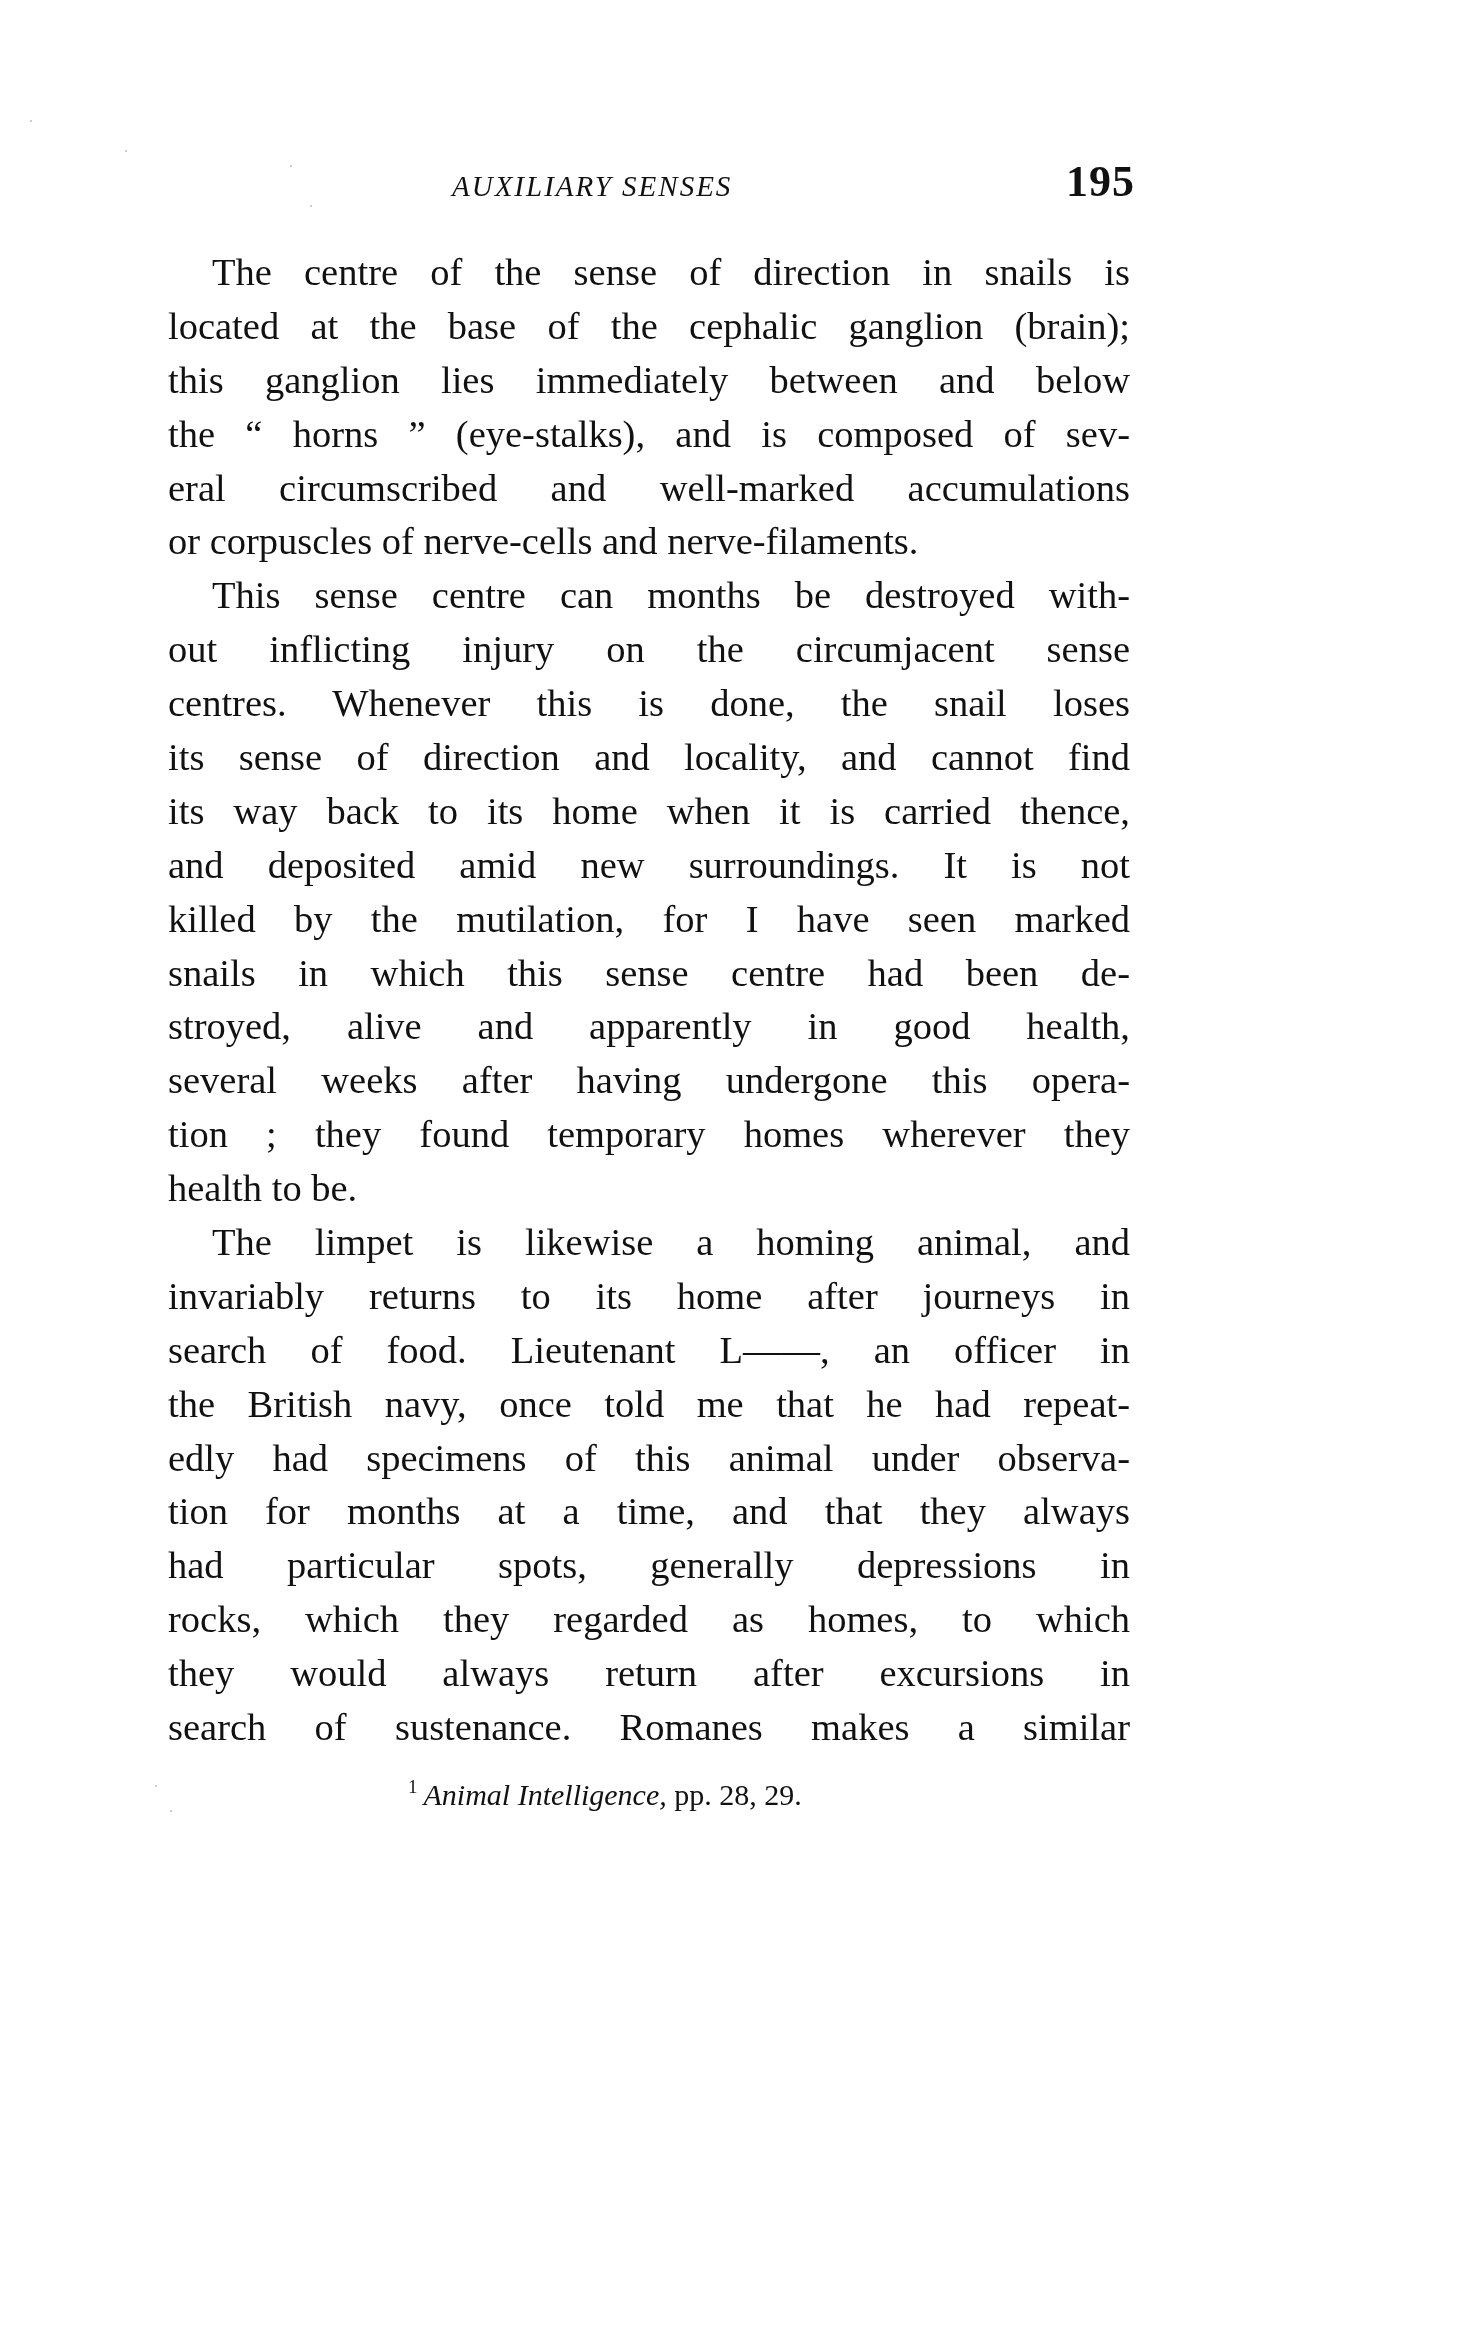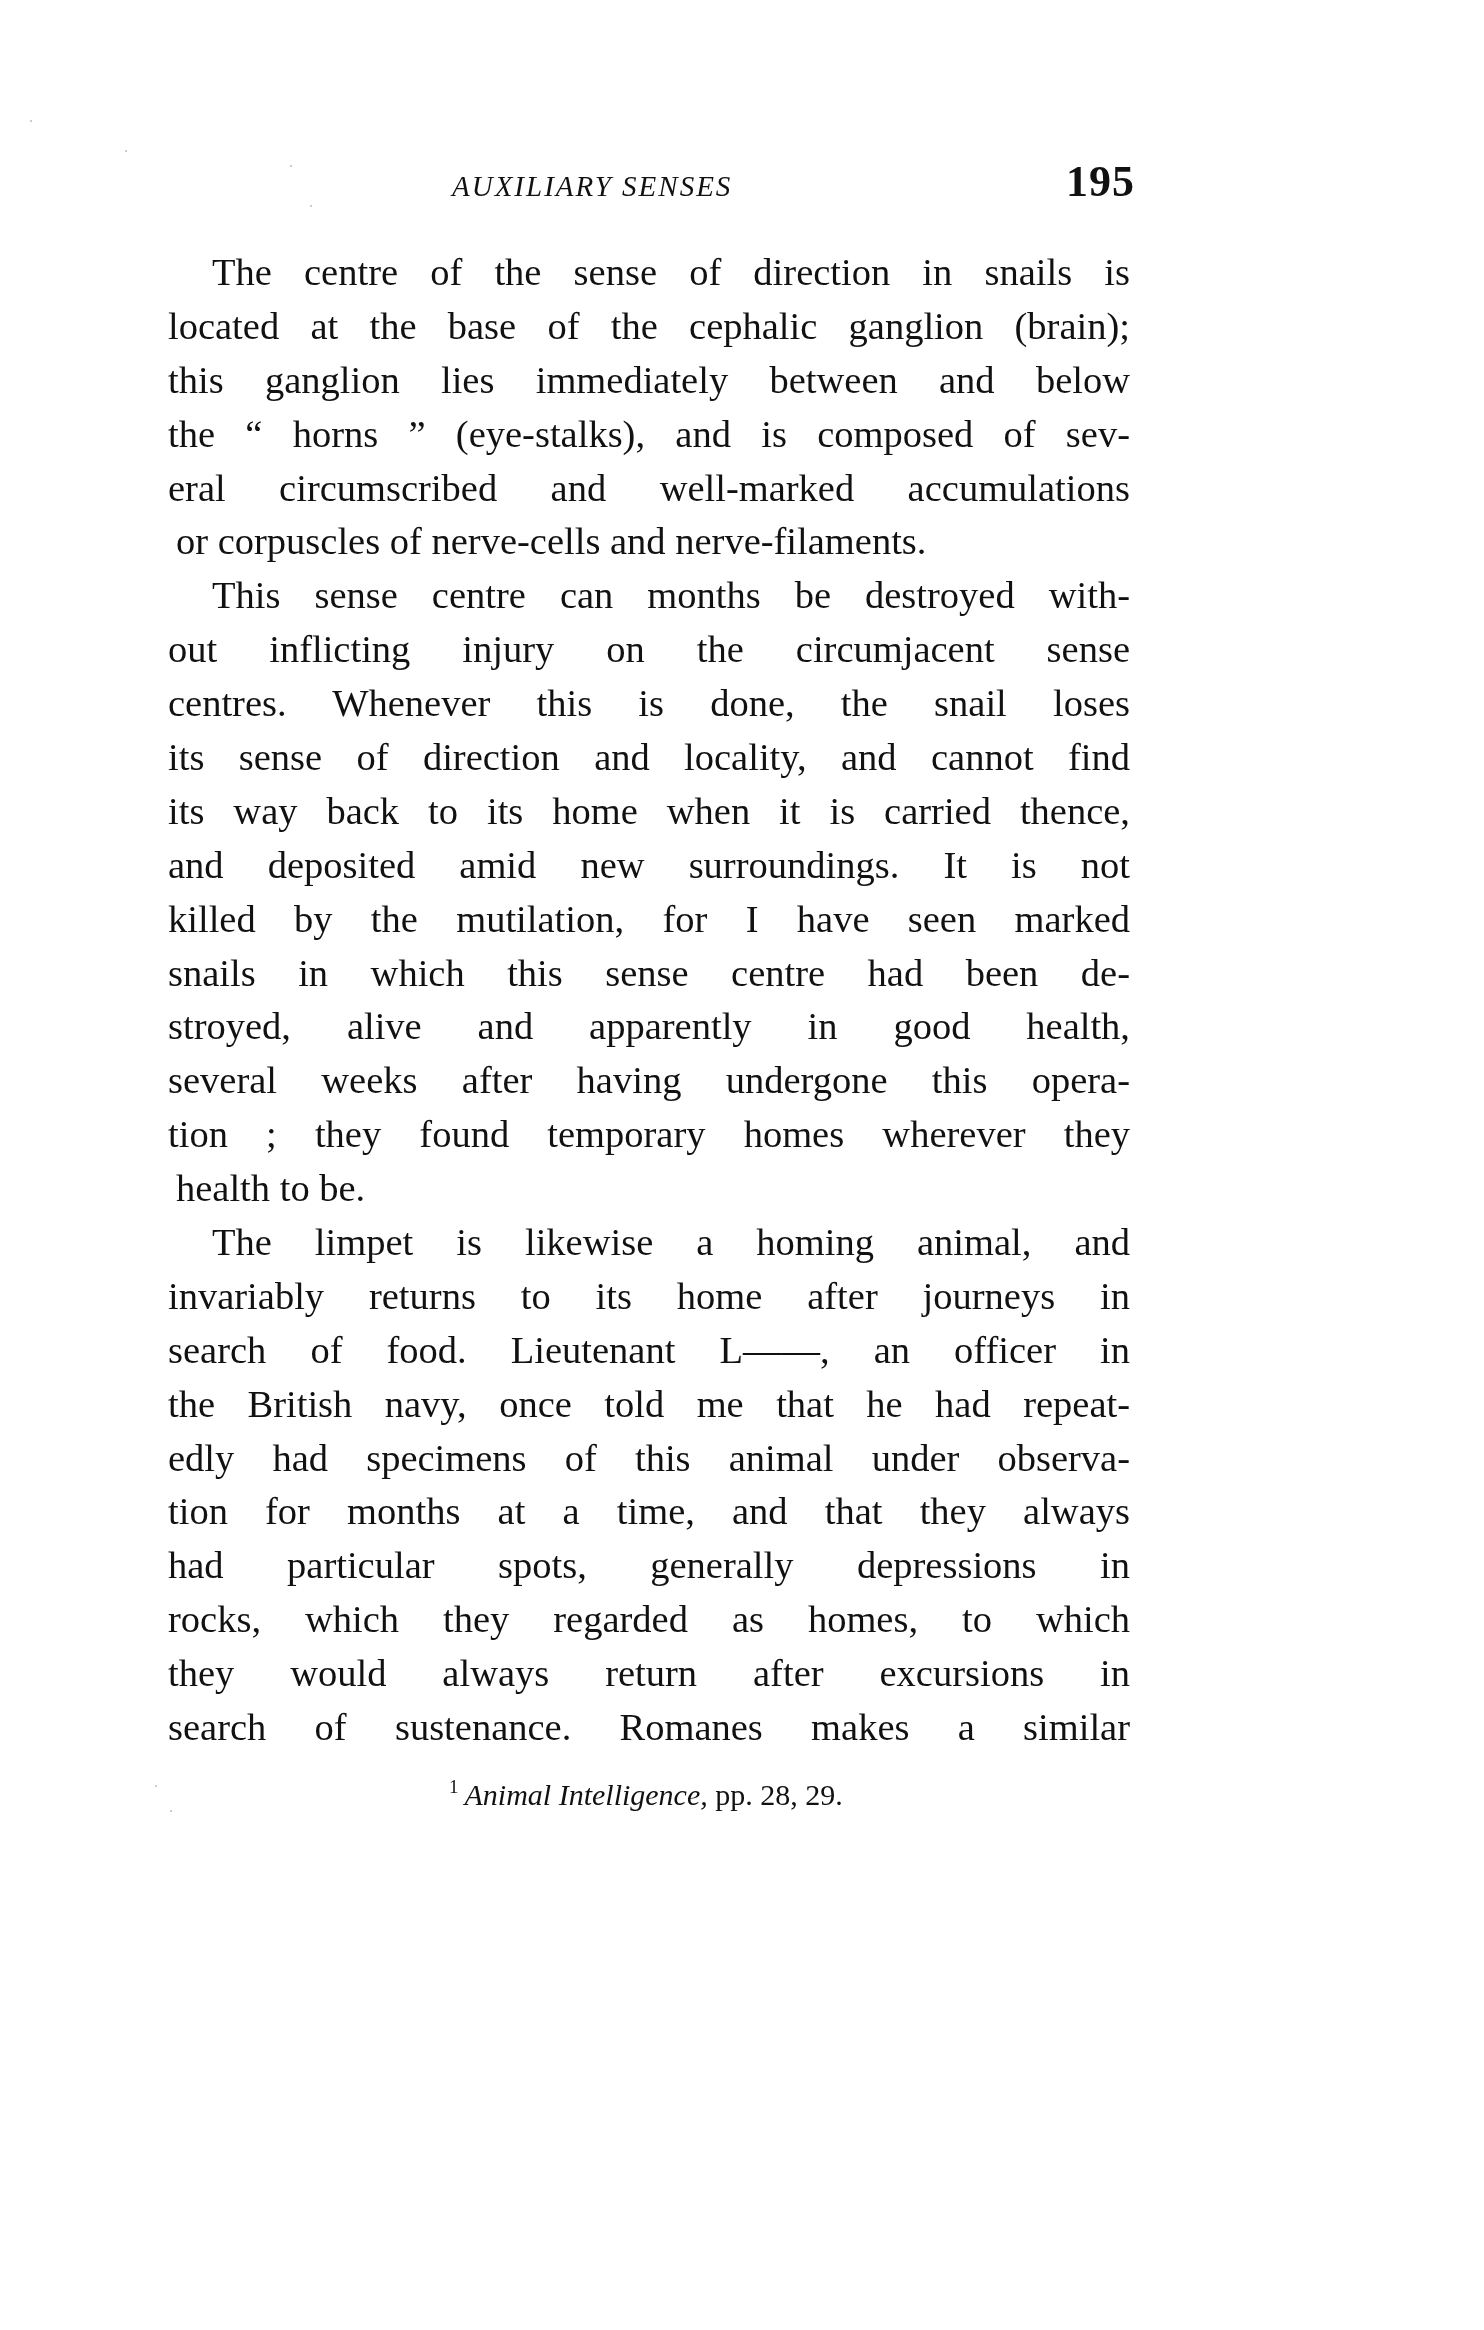--- a/index.html
+++ b/index.html
@@ -6,23 +6,23 @@
   body { width: 1484px; height: 2330px; position: relative; overflow: hidden;
          font-family: "Liberation Serif", "DejaVu Serif", serif; color: #111; }
   .running-head { position: absolute; top: 158px; left: 0; width: 1484px; height: 40px; }
   .running-title { position: absolute; left: 452px; top: 12px; font-style: italic;
                    font-size: 29px; letter-spacing: 2px; }
   .page-number { position: absolute; left: 1066px; top: -2px; font-size: 44px; letter-spacing: 1px; font-weight: bold; }
   .body-text { position: absolute; left: 168px; top: 246px; width: 962px; }
   .line { display: block; font-size: 38.5px; line-height: 53.9px; height: 53.9px;
           text-align: justify; text-align-last: justify; white-space: nowrap; word-spacing: 0; }
   .line.indent { padding-left: 44px; }
-  .line.last { text-align-last: left; margin-left: 8px; }
+  .line.last { text-align-last: left; }
   sup.fn-ref { font-size: 22px; vertical-align: 14px; line-height: 0; }
-  .footnote { position: absolute; left: 408px; top: 1776px; font-size: 30px; white-space: nowrap; margin-left: 41px; }
+  .footnote { position: absolute; left: 408px; top: 1776px; font-size: 30px; white-space: nowrap; }
   .footnote .fn-mark { font-size: 19px; vertical-align: 12px; margin-right: 6px; }
   .footnote .fn-title { font-style: italic; }
   .speck { position: absolute; background: #bbb; width: 2px; height: 2px; border-radius: 1px; }
 </style>
 </head>
 <body>
 
 <div class="running-head">
   <span class="running-title">AUXILIARY SENSES</span>
   <span class="page-number">195</span>

